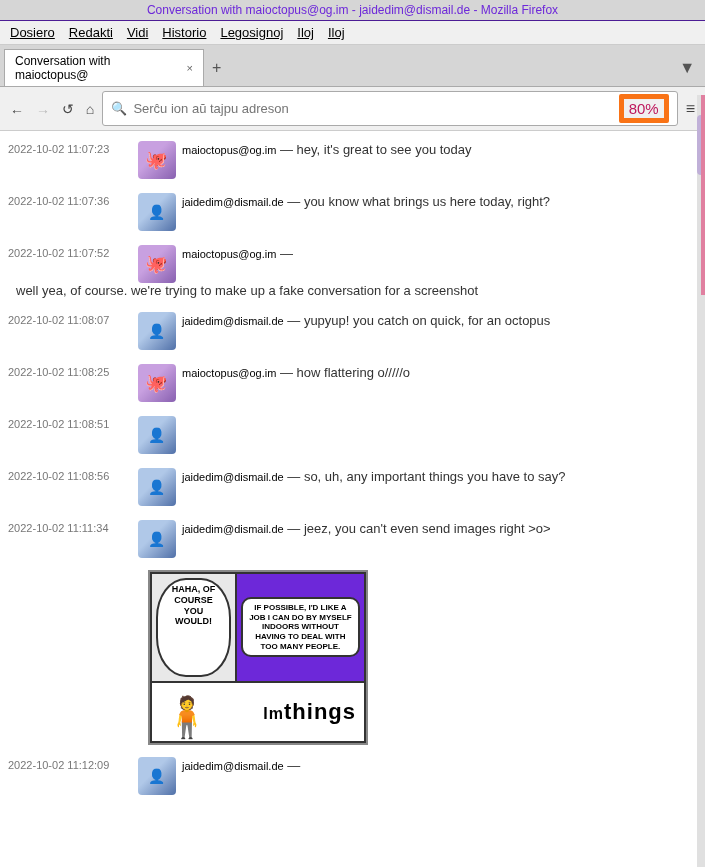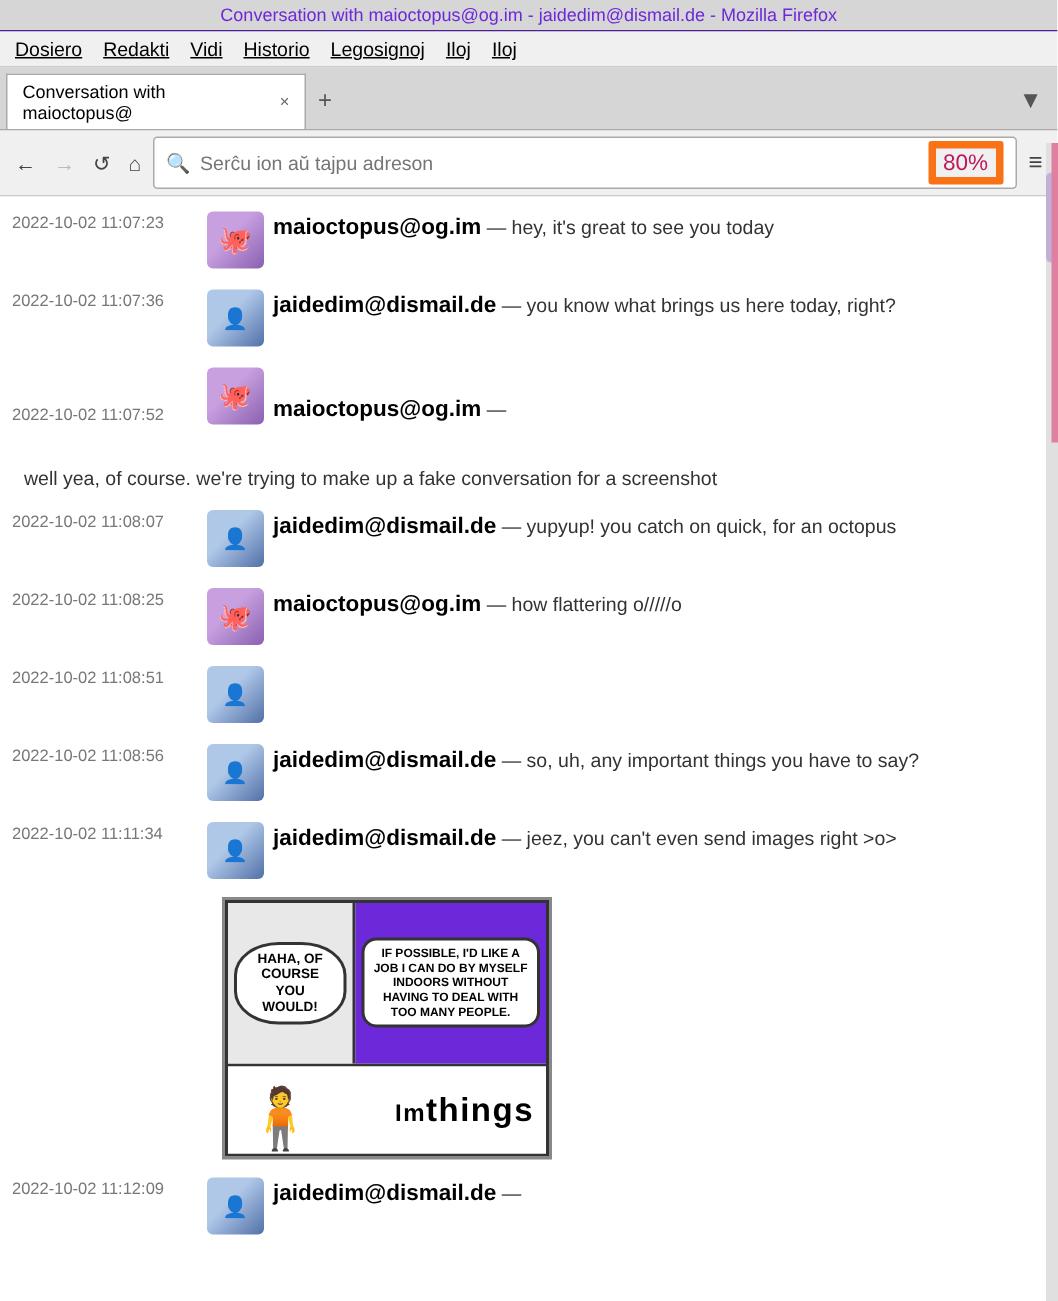--- a/index.html
+++ b/index.html
@@ -166,22 +166,22 @@
       display: flex;
       align-items: center;
       justify-content: center;
       font-size: 18px;
     }
     .message-content {
       flex: 1;
       line-height: 1.4;
     }
     .sender-name {
-      font-weight: bold;
-      font-size: 15px;
+      font-weight: normal;
+      font-size: 11px;
     }
     .sender-maioctopus { color: #000; }
     .sender-jaide { color: #000; }
     .msg-text {
       font-size: 13px;
       color: #333;
     }
     .continuation-text {
       font-size: 13px;
       color: #333;
@@ -202,21 +202,20 @@
     .manga-inner {
       display: flex;
       height: 65%;
       border-bottom: 2px solid #333;
     }
     .manga-left {
       width: 40%;
       background: #e8e8e8;
       border-right: 2px solid #333;
       display: flex;
-      align-items: center;
       justify-content: center;
       padding: 4px;
       text-align: center;
     }
     .manga-right {
       width: 60%;
       background: #6d28d9;
       display: flex;
       align-items: center;
       justify-content: center;
@@ -332,30 +331,30 @@
     <span class="timestamp">2022-10-02 11:07:36</span>
     <div class="avatar avatar-jaide" style="background:linear-gradient(135deg,#b0c8e8 40%,#5070a8 100%);display:flex;align-items:center;justify-content:center;font-size:14px;">👤</div>
     <div class="message-content">
       <span class="sender-name sender-jaide">jaidedim@dismail.de</span>
       <span class="msg-text">
         <span>—</span><span> you know what brings us here today, right?</span>
       </span>
     </div>
   </div>
 
-  <div class="message-row" style="flex-wrap:wrap;align-items:flex-end;">
+  <div class="message-row" style="flex-wrap:wrap;">
     <span class="timestamp">2022-10-02 11:07:52</span>
     <div class="avatar avatar-maioctopus">🐙</div>
     <div class="message-content">
       <span class="sender-name sender-maioctopus">maioctopus@og.im</span>
       <span class="msg-text">
         <span>—</span>
       </span>
     </div>
-    <div style="width:100%;padding-left:8px;margin-top:28px;">
+    <div style="width:100%;padding-left:8px;">
       <span class="continuation-text">well yea, of course. we're trying to make up a fake conversation for a screenshot</span>
     </div>
   </div>
 
   <div class="message-row">
     <span class="timestamp">2022-10-02 11:08:07</span>
     <div class="avatar avatar-jaide" style="background:linear-gradient(135deg,#b0c8e8 40%,#5070a8 100%);display:flex;align-items:center;justify-content:center;font-size:14px;">👤</div>
     <div class="message-content">
       <span class="sender-name sender-jaide">jaidedim@dismail.de</span>
       <span class="msg-text">

